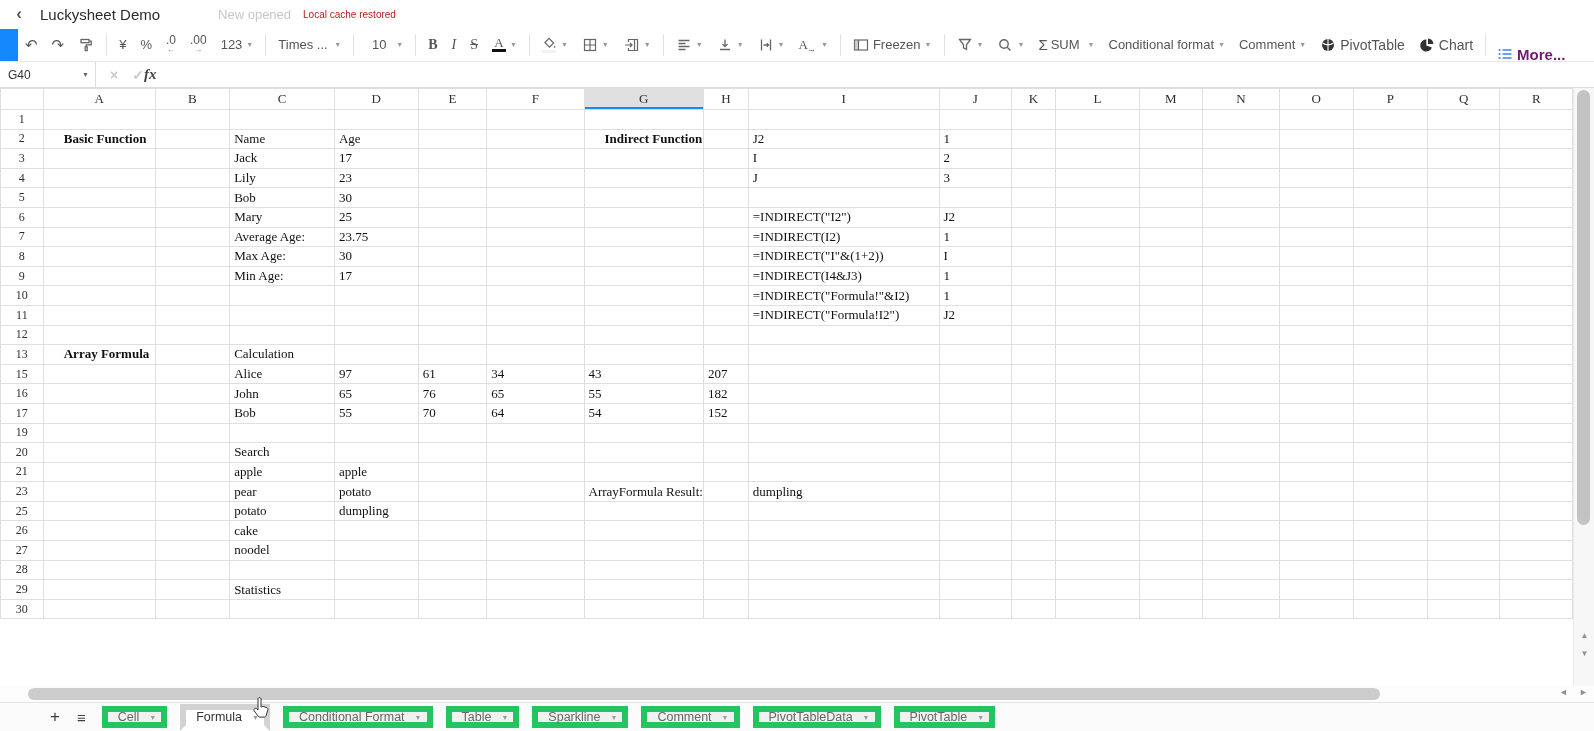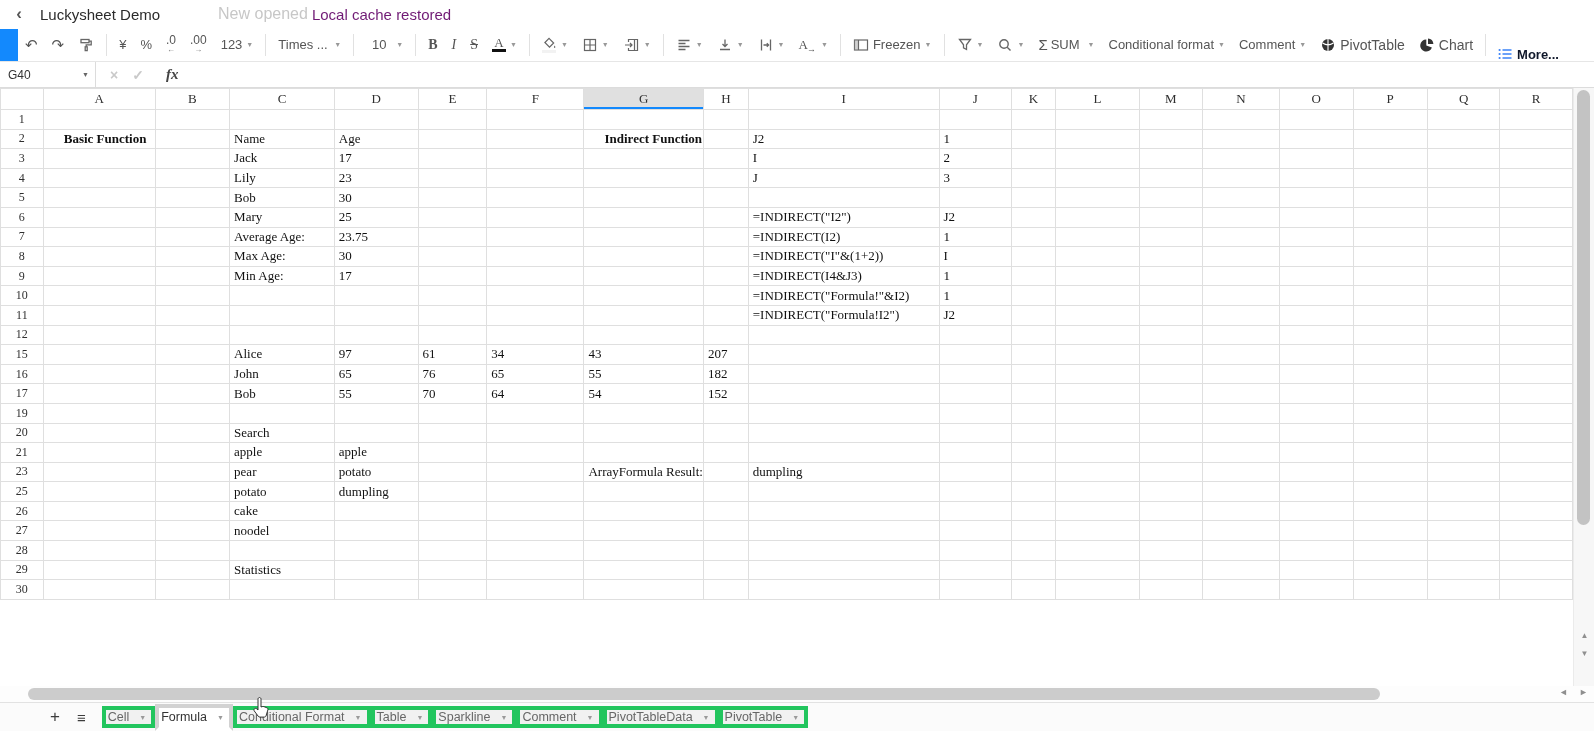--- a/index.html
+++ b/index.html
@@ -4,22 +4,22 @@
 <style>
   * { box-sizing: border-box; margin: 0; padding: 0; }
   html,body { width:1594px; height:731px; overflow:hidden; background:#fff;
               font-family:"Liberation Sans", sans-serif; }
   .app { position:relative; width:1594px; height:731px; background:#fff; overflow:hidden; }
 
   
   .topbar { height:28px; display:flex; align-items:center; background:#fff; }
   .back-btn { width:26px; margin-left:6px; text-align:center; color:#555; font-size:17px; font-weight:bold; cursor:pointer; }
   .doc-title { font-size:15px; color:#2b2b2b; margin-left:8px; }
-  .status-new { font-size:16px; color:#c7c7c7; margin-left:58px; }
-  .status-cache { font-size:15px; color:#701a75; margin-left:4px; }
+  .status-new { font-size:13px; color:#c7c7c7; margin-left:58px; }
+  .status-cache { font-size:10px; color:#b91c1c; margin-left:12px; }
 
   
   .toolbar { height:34px; display:flex; align-items:center; border-bottom:1px solid #e6e6e6;
              color:#555; font-size:13px; white-space:nowrap; }
   .tb-blue { width:18px; height:32px; background:#1389fd; flex:0 0 18px; }
   .tb-btn { display:inline-flex; align-items:center; justify-content:center; height:28px;
             padding:0 6px; margin:0 1px; border-radius:2px; cursor:pointer; color:#555; }
   .tb-btn svg { display:block; }
   .sep { width:1px; height:22px; background:#e1e1e1; margin:0 5px; flex:0 0 1px; }
   .dd { font-size:7px; color:#999; margin-left:4px; }
@@ -28,32 +28,32 @@
   .italic-g { font-style:italic; font-family:"Liberation Serif",serif; font-size:14px; }
   .strike-g { text-decoration:line-through; font-family:"Liberation Serif",serif; font-size:14px; }
   .color-a { display:inline-flex; flex-direction:column; align-items:center; line-height:11px; }
   .color-a .bar { width:14px; height:3px; background:#111; margin-top:1px; }
   .fill-icon-wrap { display:inline-flex; flex-direction:column; align-items:center; }
   .fill-icon-wrap .bar { width:14px; height:3px; background:#f2f2f2; margin-top:1px; }
   .num-dec { display:inline-flex; flex-direction:column; align-items:center; line-height:10px; font-size:12px; }
   .num-dec .arr { font-size:8px; color:#777; }
   .font-name { width:52px; text-align:left; }
   .font-size-v { width:26px; text-align:center; }
-  .more-btn { color:#0f172a; font-size:13px; display:inline-flex; align-items:center;margin-top:19px; }
+  .more-btn { color:#701a75; font-size:15px; display:inline-flex; align-items:center;margin-top:19px; }
   .rot-a { position:relative; font-size:13px; }
   .rot-a .arr { font-size:9px; position:relative; top:3px; left:-1px; }
 
   
   .fbar { height:26px; display:flex; align-items:center; border-bottom:1px solid #dcdcdc; }
   .name-box { width:96px; height:26px; display:flex; align-items:center; padding:0 6px 0 8px;
               font-size:12px; color:#333; border-right:1px solid #dcdcdc; cursor:pointer; }
   .name-box .dd { margin-left:auto; color:#666; }
   .fb-x { margin-left:14px; color:#c9c9c9; font-size:14px; font-weight:bold; cursor:pointer; }
   .fb-ck { margin-left:14px; color:#c9c9c9; font-size:14px; font-weight:bold; cursor:pointer; }
-  .fb-fx { margin-left:22px; color:#444; font-family:"Liberation Serif",serif; font-style:italic;
+  .fb-fx { margin-left:0; color:#444; font-family:"Liberation Serif",serif; font-style:italic;
            font-weight:bold; font-size:15px; cursor:pointer; }
 
   
   .grid-zone { display:flex; height:598px; overflow:hidden; }
   .grid-clip { width:1573px; height:598px; overflow:hidden; }
   table.grid { border-collapse:collapse; table-layout:fixed; }
   table.grid th, table.grid td { border:1px solid #dfdfdf; font-weight:normal; overflow:visible; }
   table.grid th { height:21px; background:#ffffff; font-family:"Liberation Serif",serif;
                   font-size:13px; color:#2f2f2f; text-align:center; padding:0; cursor:pointer; }
   table.grid th.selcol { background:#e0e0e0; box-shadow:inset 0 -2px 0 #1389fd; }
@@ -71,22 +71,22 @@
   .hscroll { height:16px; position:relative; background:#fdfdfd; }
   .hthumb { position:absolute; left:28px; top:2px; width:1352px; height:12px; background:#cccccc; border-radius:6px; cursor:pointer; }
   .hbtn { position:absolute; top:1px; font-size:9px; color:#8f8f8f; cursor:pointer; }
   .hbtn.left { right:26px; } .hbtn.right { right:6px; }
 
   
   .tabbar { height:29px; background:#fbfbfb; border-top:1px solid #e2e2e2; display:flex; align-items:center; }
   .tab-add { margin-left:50px; font-size:17px; color:#3c3c3c; cursor:pointer; }
   .tab-menu { margin-left:17px; font-size:15px; color:#3c3c3c; cursor:pointer; font-weight:bold; }
   .tabs { display:flex; align-items:center; margin-left:16px; height:100%; }
-  .tab { display:flex; align-items:center; height:22px; background:#f1f1f1; border:4px solid #22c55e;
-         margin-right:0; padding:0 5px 0 2px; font-size:12.5px; color:#676767; cursor:pointer; }
+  .tab { display:flex; align-items:center; height:22px; background:#f1f1f1; border:6px solid #22c55e;
+         margin-right:13px; padding:0 5px 0 10px; font-size:12.5px; color:#676767; cursor:pointer; }
   .tab .dd { margin-left:10px; color:#9a9a9a; }
   .tab.active { background:#ffffff; height:27px; color:#333; border-color:#d2d2d2; border-bottom-color:#fff; }
 
   .cursor-ghost { position:absolute; left:252px; top:697px; width:17px; height:23px; pointer-events:none; }
 </style>
 </head>
 <body>
 
 <div class="app">
 
@@ -565,20 +565,41 @@
               <td class="cell"></td>
               <td class="cell"></td>
               <td class="cell"></td>
               <td class="cell"></td>
             </tr>
             <tr>
               <td class="rowhdr">12</td>
               <td class="cell"></td>
               <td class="cell"></td>
               <td class="cell"></td>
+              <td class="cell"></td>
+              <td class="cell"></td>
+              <td class="cell"></td>
+              <td class="cell"></td>
+              <td class="cell"></td>
+              <td class="cell"></td>
+              <td class="cell"></td>
+              <td class="cell"></td>
+              <td class="cell"></td>
+              <td class="cell"></td>
+              <td class="cell"></td>
+              <td class="cell"></td>
+              <td class="cell"></td>
+              <td class="cell"></td>
+              <td class="cell"></td>
+            </tr>
+            <tr>
+              <td class="rowhdr">13</td>
+              <td class="cell b">Array Formula</td>
+              <td class="cell"></td>
+              <td class="cell">Calculation</td>
               <td class="cell"></td>
               <td class="cell"></td>
               <td class="cell"></td>
               <td class="cell"></td>
               <td class="cell"></td>
               <td class="cell"></td>
               <td class="cell"></td>
               <td class="cell"></td>
               <td class="cell"></td>
               <td class="cell"></td>

